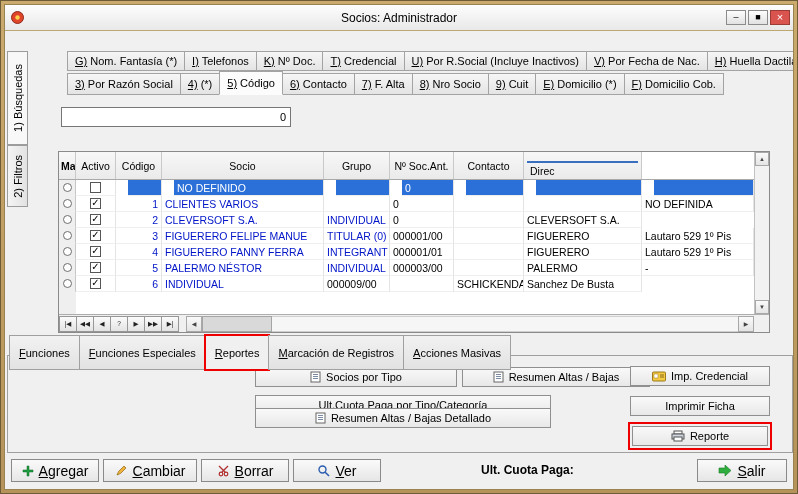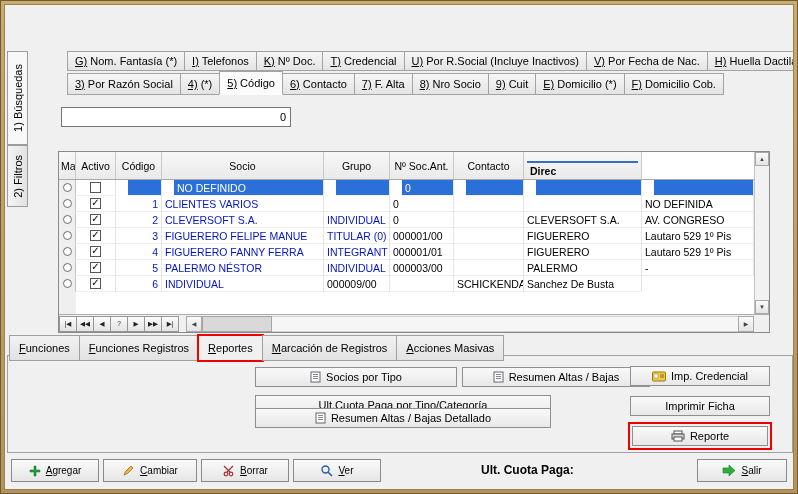--- a/index.html
+++ b/index.html
@@ -47,22 +47,22 @@
   
   .grid { position: absolute; left: 53px; top: 120px; width: 712px; height: 182px;
           border: 1px solid #8a8a8a; background: #fff; display: flex; flex-direction: column; }
   .gmain { display: flex; flex: 1; min-height: 0; }
   .gcols { flex: 1; display: flex; flex-direction: column; overflow: hidden; min-width: 0; }
   .grow-t, .ghead { display: grid; grid-template-columns: 17px 40px 46px 162px 66px 64px 70px 118px minmax(0,1fr); }
   .ghead { height: 28px; border-bottom: 1px solid #a9a9a9; }
   .hcell { display: flex; align-items: center; justify-content: center; font-size: 10.5px;
            border-right: 1px solid #c9c9c9; background: linear-gradient(#f8f8f8, #eaeaea);
            overflow: hidden; white-space: nowrap; }
-  .hcell.hsel { justify-content: flex-start; padding-left: 2px; }
-  .hcell.hdir { position: relative; justify-content: flex-start; align-items: flex-end; padding: 0 8px 2px 6px; font-weight: bold; }
+  .hcell.hsel { justify-content: flex-start; padding-left: 2px; font-weight: bold; }
+  .hcell.hdir { position: relative; justify-content: flex-start; align-items: flex-end; padding: 0 8px 2px 6px; }
   .hcell.hdir::before { content: ""; position: absolute; left: 3px; right: 3px; top: 9px; border-top: 2px solid #3a6fc0; }
 
   .grow-t { height: 16px; }
   .cell { padding: 0 3px; overflow: hidden; white-space: nowrap; display: flex; align-items: center;
           font-size: 10.5px; border-right: 1px solid #e4e4e4; border-bottom: 1px solid #efefef; color: #000; }
   .csel { background: #efefef; border-right: 1px solid #c6c6c6; justify-content: center; padding: 0; }
   .cchk { justify-content: center; padding: 0; }
   .ccod { justify-content: flex-end; }
   .t-blue { color: #0014c8; }
   .radio { width: 9px; height: 9px; border: 1px solid #6e6e6e; border-radius: 50%; background: #fff; }
@@ -86,46 +86,60 @@
   .hsb { flex: 1; display: flex; align-items: stretch; height: 16px; margin-left: 8px; }
   .sarr { width: 16px; display: flex; align-items: center; justify-content: center; font-size: 6px;
           border: 1px solid #a8a8a8; background: linear-gradient(#fafafa, #e4e4e4); color: #444; }
   .sthumb { width: 70px; background: #d9d9d9; border: 1px solid #a5a5a5; }
   .strack { flex: 1; background: #f6f6f6; border-top: 1px solid #cfcfcf; border-bottom: 1px solid #cfcfcf; }
   .scorner { width: 15px; height: 16px; }
 
   
   .btabs { position: absolute; left: 4px; top: 304px; height: 21px; display: flex; z-index: 2; }
   .btab { padding: 8px 9px; display: flex; align-items: center; border: 1px solid #a0a0a0; margin-right: -1px;
-          background: linear-gradient(#f2f2f2, #e2e2e2); height: 26px; }
+          background: linear-gradient(#f2f2f2, #e2e2e2); height: 35px; }
   .btab span { display: block; font-size: 11px; }
   .btab span::first-letter { text-decoration: underline; }
   .btab.active { background: #f0f0f0; border-bottom-color: #f0f0f0; outline: 2px solid #ee0000; outline-offset: -1px; }
   .bpanel { position: absolute; left: 2px; top: 324px; width: 786px; height: 98px;
             border: 1px solid #a0a0a0; background: #f0f0f0; }
 
   .pbtn { position: absolute; height: 20px; display: flex; align-items: center; justify-content: center; gap: 5px;
           background: linear-gradient(#f9f9f9, #e8e8e8); border: 1px solid #8f8f8f; font-size: 11px; }
   .pbtn.annot { outline: 2px solid #ee0000; outline-offset: 2px; }
 
   
   .abtn { position: absolute; top: 428px; height: 23px; display: flex; align-items: center; justify-content: center;
-          gap: 5px; background: linear-gradient(#fafafa, #e6e6e6); border: 1px solid #8a8a8a; font-size: 10px; }
+          gap: 5px; background: linear-gradient(#fafafa, #e6e6e6); border: 1px solid #8a8a8a; font-size: 14px; }
   .abtn .lbl { display: block; }
   .abtn .lbl::first-letter { text-decoration: underline; }
   .statusline { position: absolute; top: 432px; left: 476px; font-size: 12px; font-weight: bold; }
 
   .ic { display: flex; align-items: center; }
 </style>
 </head>
 <body>
 
 <div class="window">
   <div class="inner">
 
+    <div class="titlebar">
+      <span class="app-icon">
+        <svg width="15" height="15">
+            <circle cx="7.5" cy="7.5" r="6" fill="#e0452c" stroke="#8e2a1a"></circle>
+            <circle cx="7.5" cy="7.5" r="2.2" fill="#ffd24a"></circle>
+          </svg>
+      </span>
+      <span class="title">Socios: Administrador</span>
+      <span class="winbtns">
+        <span class="wbtn">–</span>
+        <span class="wbtn">■</span>
+        <span class="wbtn close">×</span>
+      </span>
+    </div>
 
     <div class="client">
 
       <div class="stab" id="stab-busquedas">
         <span class="vtext">1) Búsquedas</span>
       </div>
       <div class="stab" id="stab-filtros">
         <span class="vtext">2) Filtros</span>
       </div>
 
@@ -237,21 +251,20 @@
                 </div>
               <div class="cell cchk">
                   <span class="cb" data-checked="true"></span>
                 </div>
               <div class="cell ccod t-blue">2</div>
               <div class="cell t-blue">CLEVERSOFT S.A.</div>
               <div class="cell t-blue">INDIVIDUAL</div>
               <div class="cell">0</div>
               <div class="cell"></div>
               <div class="cell">CLEVERSOFT S.A.</div>
-              <div class="cell">AV. CONGRESO</div>
             </div>
 
             <div class="grow-t">
               <div class="cell csel">
                   <span class="radio"></span>
                 </div>
               <div class="cell cchk">
                   <span class="cb" data-checked="true"></span>
                 </div>
               <div class="cell ccod t-blue">3</div>
@@ -336,21 +349,21 @@
           </div>
           <div class="scorner"></div>
         </div>
       </div>
 
       <div class="btabs">
         <div class="btab">
             <span>Funciones</span>
           </div>
         <div class="btab">
-            <span>Funciones Registros</span>
+            <span>Funciones Especiales</span>
           </div>
         <div class="btab active">
             <span>Reportes</span>
           </div>
         <div class="btab">
             <span>Marcación de Registros</span>
           </div>
         <div class="btab">
             <span>Acciones Masivas</span>
           </div>

